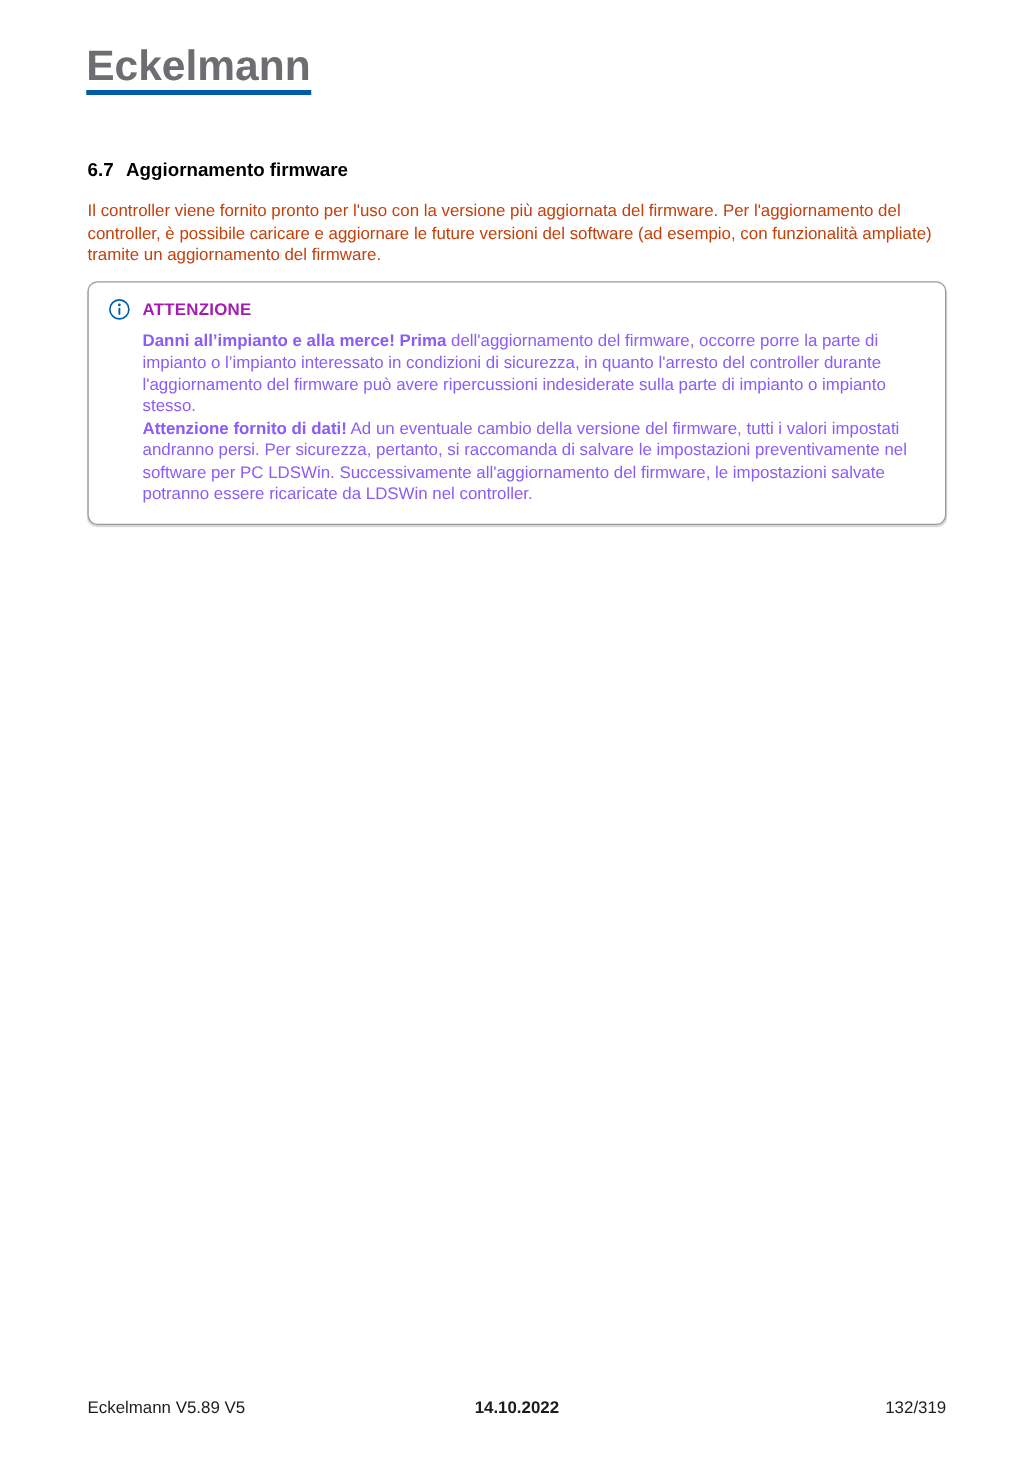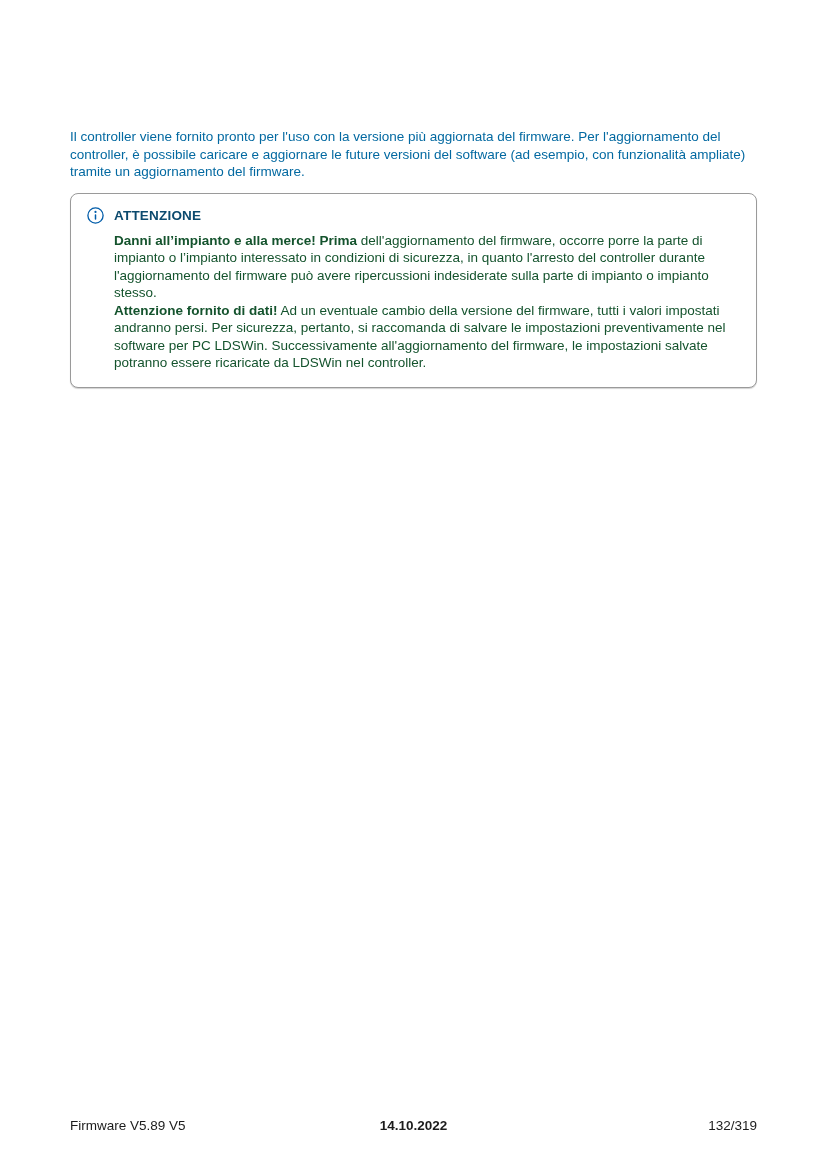--- a/index.html
+++ b/index.html
@@ -47,21 +47,21 @@
     font-size: 15px;
     font-weight: bold;
     color: #000;
     line-height: 18px;
   }
   h2.heading .sec-num { margin-right: 10px; }
   p.body-text {
     margin: 0 0 12px 0;
     font-size: 13.5px;
     line-height: 17.5px;
-    color: #0369a1;
+    color: #c2410c;
   }
 
   
   .warning-box {
     margin-top: 8px;
     border: 1px solid #9a9a9a;
     border-radius: 8px;
     background: #ffffff;
     padding: 13px 16px 15px 16px;
     box-shadow: 0 1px 1px rgba(0,0,0,0.18);
@@ -74,28 +74,28 @@
   }
   .info-icon {
     width: 17px;
     height: 17px;
     display: inline-flex;
     flex: 0 0 17px;
   }
   .warning-title {
     font-size: 13.5px;
     font-weight: bold;
-    color: #0c4a6e;
+    color: #a21caf;
     letter-spacing: 0.2px;
   }
   .warning-body {
     padding-left: 27px;
     font-size: 13.5px;
     line-height: 17.5px;
-    color: #14532d;
+    color: #8b5cf6;
   }
   .warning-body p { margin: 0; }
 
   
   .footer {
     position: absolute;
     left: 70px;
     right: 70px;
     top: 1118px;
     font-size: 13.5px;
@@ -104,25 +104,27 @@
   .footer .f-left { position: absolute; left: 0; }
   .footer .f-center { position: absolute; left: 50%; transform: translateX(-50%); font-weight: bold; }
   .footer .f-right { position: absolute; right: 0; }
 </style>
 </head>
 <body>
 
 <div class="page">
 
   <header class="logo">
+    <div class="logo-text">Eckelmann</div>
     <div class="logo-bar"></div>
   </header>
 
   <main class="content">
 
+    <h2 class="heading"><span class="sec-num">6.7</span><span>Aggiornamento firmware</span></h2>
 
     <p class="body-text">Il controller viene fornito pronto per l'uso con la versione più aggiornata del firmware. Per l'aggiornamento del controller, è possibile caricare e aggiornare le future versioni del software (ad esempio, con funzionalità ampliate) tramite un aggiornamento del firmware.</p>
 
     <div class="warning-box">
       <div class="warning-header">
         <span class="info-icon">
           <svg width="17" height="17" viewBox="0 0 17 17" xmlns="http://www.w3.org/2000/svg">
             <circle cx="8.5" cy="8.5" r="7.6" fill="none" stroke="#005CA9" stroke-width="1.3"></circle>
             <circle cx="8.5" cy="4.9" r="1.1" fill="#005CA9"></circle>
             <rect x="7.75" y="7.2" width="1.5" height="5.6" rx="0.7" fill="#005CA9"></rect>
@@ -132,18 +134,18 @@
       </div>
       <div class="warning-body">
         <p><b>Danni all’impianto e alla merce! Prima</b><span> dell'aggiornamento del firmware, occorre porre la parte di impianto o l’impianto interessato in condizioni di sicurezza, in quanto l'arresto del controller durante l'aggiornamento del firmware può avere ripercussioni indesiderate sulla parte di impianto o impianto stesso.</span></p>
         <p><b>Attenzione fornito di dati!</b><span> Ad un eventuale cambio della versione del firmware, tutti i valori impostati andranno persi. Per sicurezza, pertanto, si raccomanda di salvare le impostazioni preventivamente nel software per PC LDSWin. Successivamente all'aggiornamento del firmware, le impostazioni salvate potranno essere ricaricate da LDSWin nel controller.</span></p>
       </div>
     </div>
 
   </main>
 
   <footer class="footer">
-    <span class="f-left">Firmware V5.89 V5</span>
+    <span class="f-left">Eckelmann V5.89 V5</span>
     <span class="f-center">14.10.2022</span>
     <span class="f-right">132/319</span>
   </footer>
 
 </div>
 
 </body></html>

